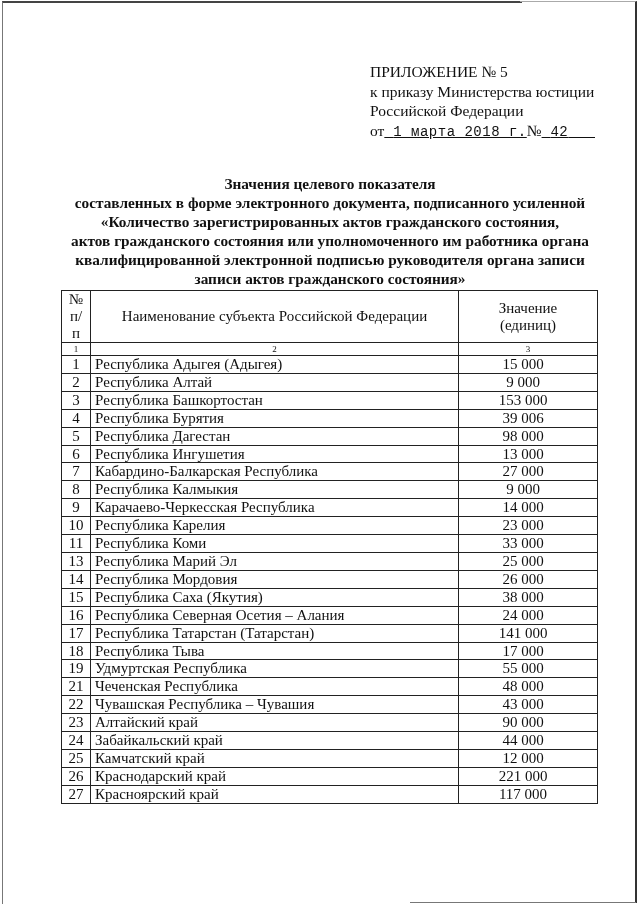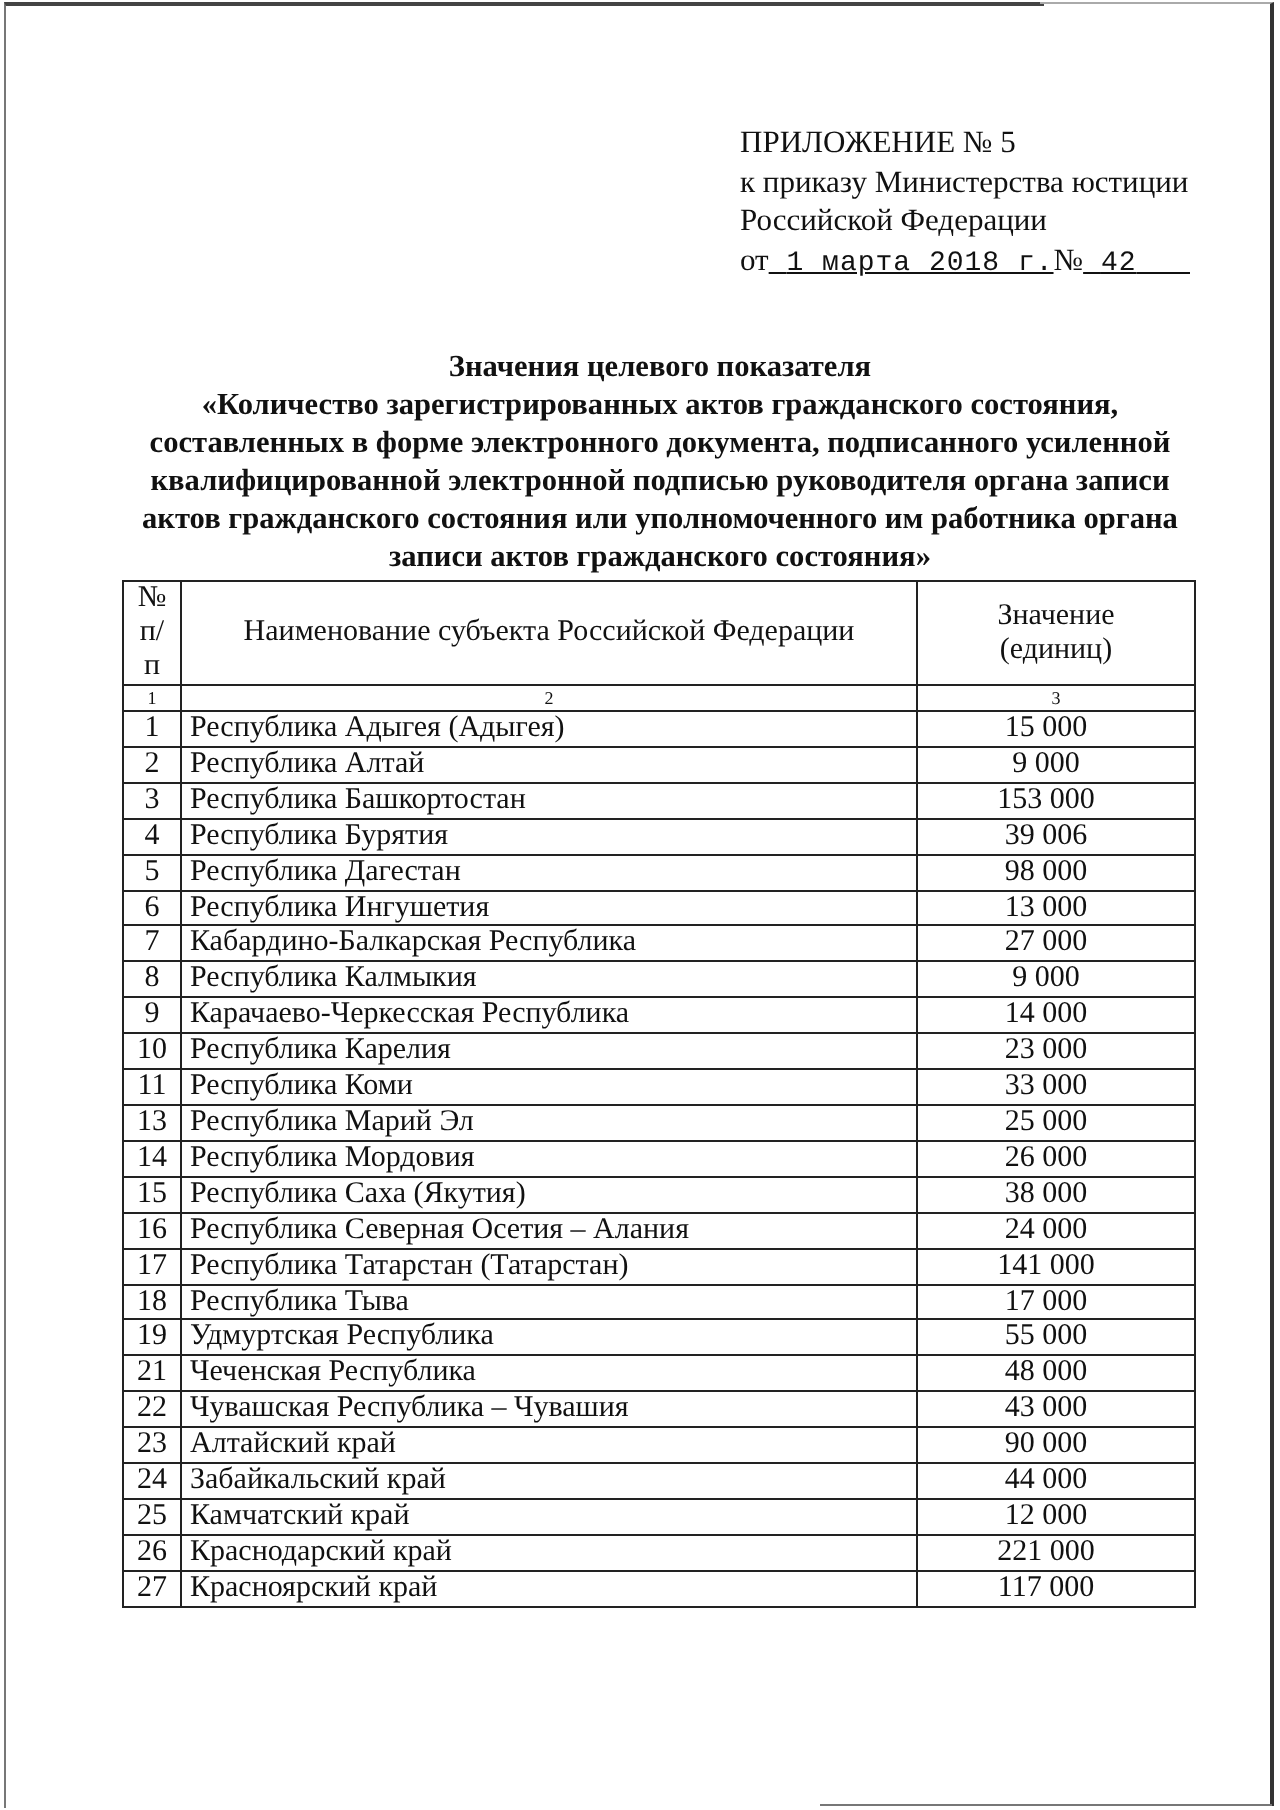--- a/index.html
+++ b/index.html
@@ -40,24 +40,24 @@
   <div>ПРИЛОЖЕНИЕ № 5</div>
   <div>к приказу Министерства юстиции</div>
   <div>Российской Федерации</div>
   <div class="order-line">
     <span>от</span><span class="u">&nbsp;<span>1 марта 2018 г.</span></span><span>№</span><span class="u">&nbsp;<span>42</span>&nbsp;&nbsp;&nbsp;</span>
   </div>
 </div>
 
 <div class="title">
   <div>Значения целевого показателя</div>
+  <div>составленных в форме электронного документа, подписанного усиленной</div>
   <div>«Количество зарегистрированных актов гражданского состояния,</div>
-  <div>составленных в форме электронного документа, подписанного усиленной</div>
+  <div>актов гражданского состояния или уполномоченного им работника органа</div>
   <div>квалифицированной электронной подписью руководителя органа записи</div>
-  <div>актов гражданского состояния или уполномоченного им работника органа</div>
   <div>записи актов гражданского состояния»</div>
 </div>
 
 <table class="data">
   <thead>
     <tr>
       <th class="c1">
         <div>№</div>
         <div>п/п</div>
       </th>

